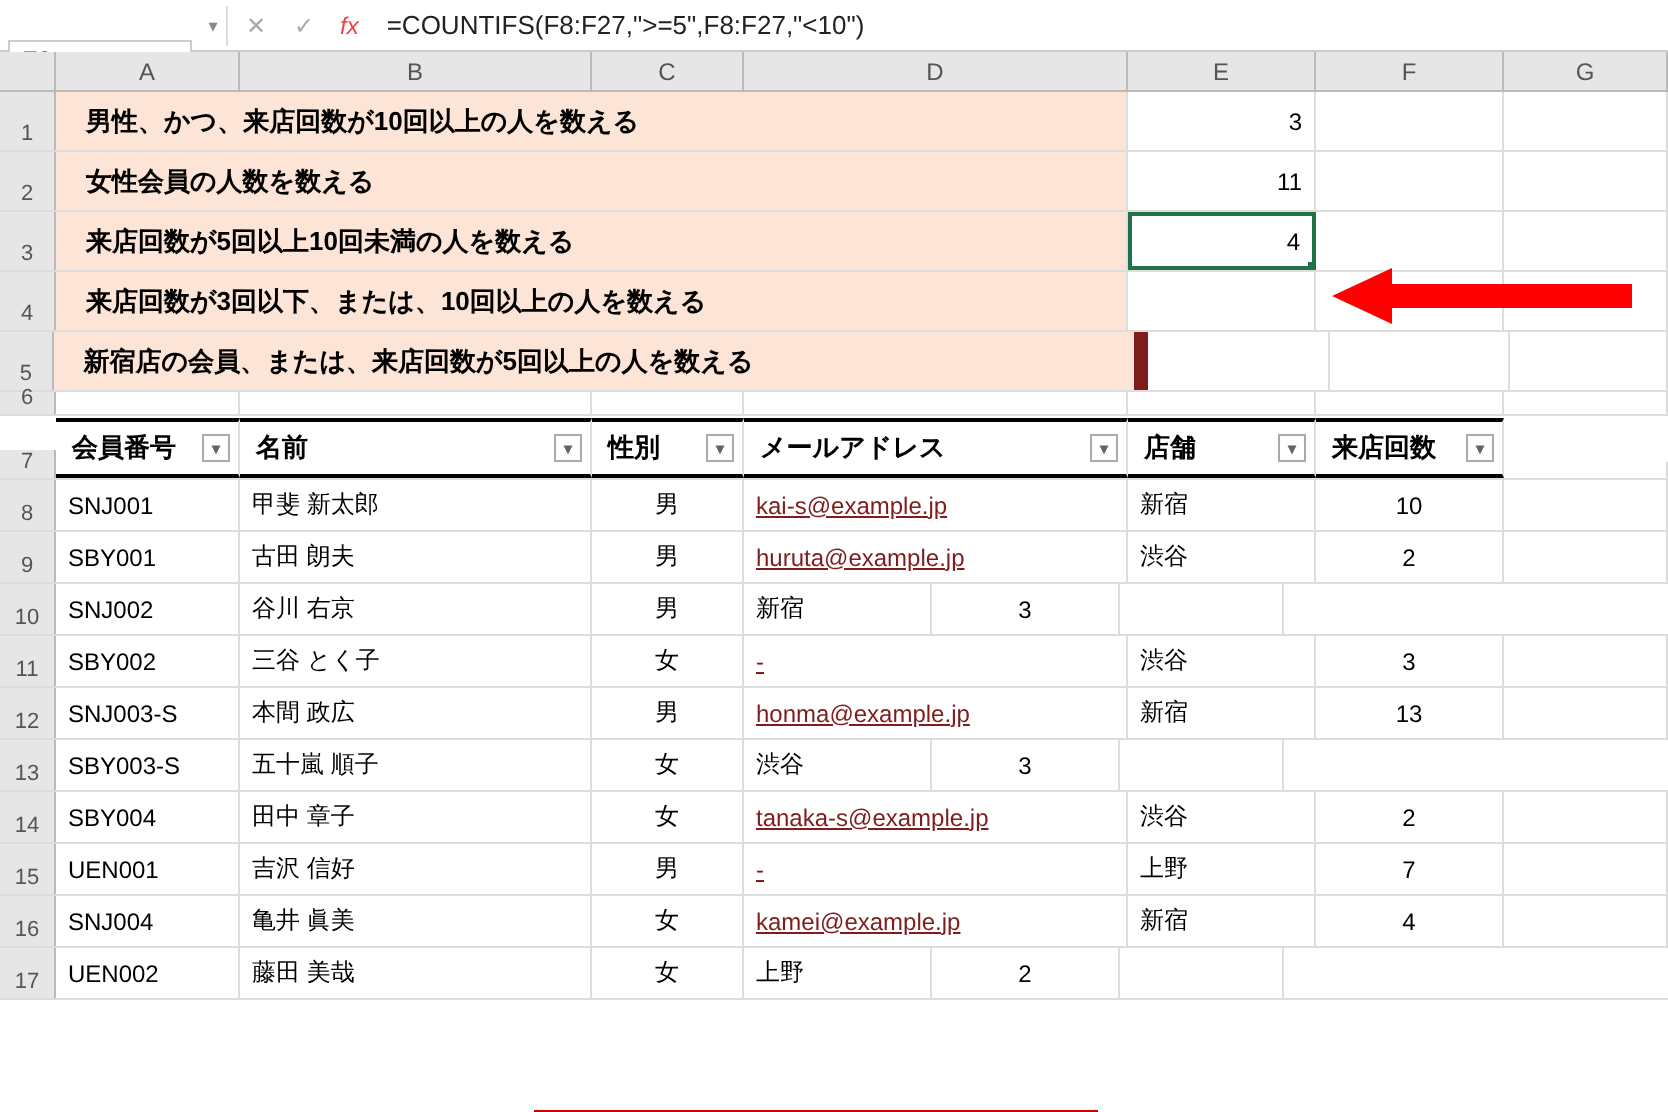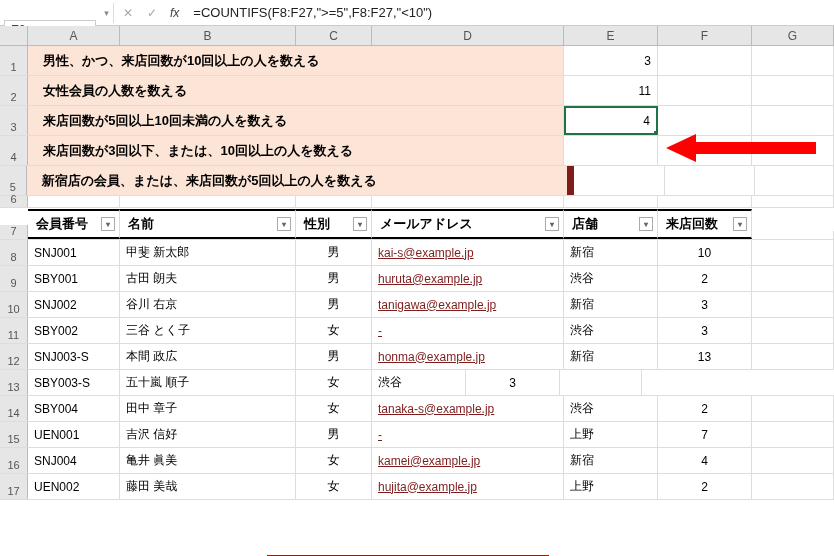--- a/index.html
+++ b/index.html
@@ -2,21 +2,21 @@
 <html><head>
   <meta charset="utf-8">
   <style>
     * { box-sizing: border-box; margin: 0; padding: 0; }
     body { font-family: "Meiryo", "Yu Gothic", sans-serif; font-size: 12px; background: #fff; width: 834px; height: 556px; overflow: hidden; position: relative; }
     
     .formula-bar { height: 26px; display: flex; align-items: center; border-bottom: 1px solid #ccc; background: #fff; padding: 2px 4px; gap: 4px; }
     .name-box { width: 92px; height: 20px; border: 1px solid #ccc; padding: 2px 6px; background: #fff; font-size: 12px; color: #444; margin-top: 34px; }
     .fb-dd { width: 14px; height: 20px; display: flex; align-items: center; justify-content: center; color: #888; font-size: 9px; border-right: 1px solid #ddd; }
     .fb-btn { width: 20px; height: 20px; display: flex; align-items: center; justify-content: center; color: #aaa; font-size: 12px; }
-    .fx-label { font-style: italic; font-size: 12px; color: #404040; padding: 0 4px; text-align: right; }
+    .fx-label { font-style: italic; font-size: 12px; color: #ef4444; padding: 0 4px; text-align: right; }
     .formula-input { flex: 1; height: 20px; padding: 2px 6px; font-size: 13px; color: #222; position: relative; }
     .formula-underline { position: absolute; bottom: -2px; left: 267px; width: 282px; height: 3px; background: #c00; }
     
     .sheet { position: relative; }
     .col-headers { display: flex; height: 20px; background: #e6e6e6; border-bottom: 1px solid #bbb; }
     .corner { width: 28px; border-right: 1px solid #bbb; background: #e6e6e6; }
     .col-h { border-right: 1px solid #bbb; display: flex; align-items: center; justify-content: center; color: #555; font-size: 12px; background: #e6e6e6; }
     .col-A { width: 92px; } .col-B { width: 176px; } .col-C { width: 76px; }
     .col-D { width: 192px; } .col-E { width: 94px; } .col-F { width: 94px; } .col-G { width: 82px; }
     
@@ -165,23 +165,20 @@
         </div>
     <div class="cell col-E">渋谷</div>
     <div class="cell col-F center">2</div>
     <div class="cell col-G"></div>
   </div>
       <div class="row r-data">
     <div class="row-h">10</div>
     <div class="cell col-A">SNJ002</div>
     <div class="cell col-B">谷川 右京</div>
     <div class="cell col-C center">男</div>
-    <div class="cell col-D">
-          <span class="link">tanigawa@example.jp</span>
-        </div>
     <div class="cell col-E">新宿</div>
     <div class="cell col-F center">3</div>
     <div class="cell col-G"></div>
   </div>
       <div class="row r-data">
     <div class="row-h">11</div>
     <div class="cell col-A">SBY002</div>
     <div class="cell col-B">三谷 とく子</div>
     <div class="cell col-C center">女</div>
     <div class="cell col-D">
@@ -246,23 +243,20 @@
         </div>
     <div class="cell col-E">新宿</div>
     <div class="cell col-F center">4</div>
     <div class="cell col-G"></div>
   </div>
       <div class="row r-data">
     <div class="row-h">17</div>
     <div class="cell col-A">UEN002</div>
     <div class="cell col-B">藤田 美哉</div>
     <div class="cell col-C center">女</div>
-    <div class="cell col-D">
-          <span class="link">hujita@example.jp</span>
-        </div>
     <div class="cell col-E">上野</div>
     <div class="cell col-F center">2</div>
     <div class="cell col-G"></div>
   </div>
     </div>
 </div>
 
 <div class="arrow">
   <svg width="150" height="36">
       <polygon points="0,18 30,4 30,12 150,12 150,24 30,24 30,32" fill="#f00"></polygon>

